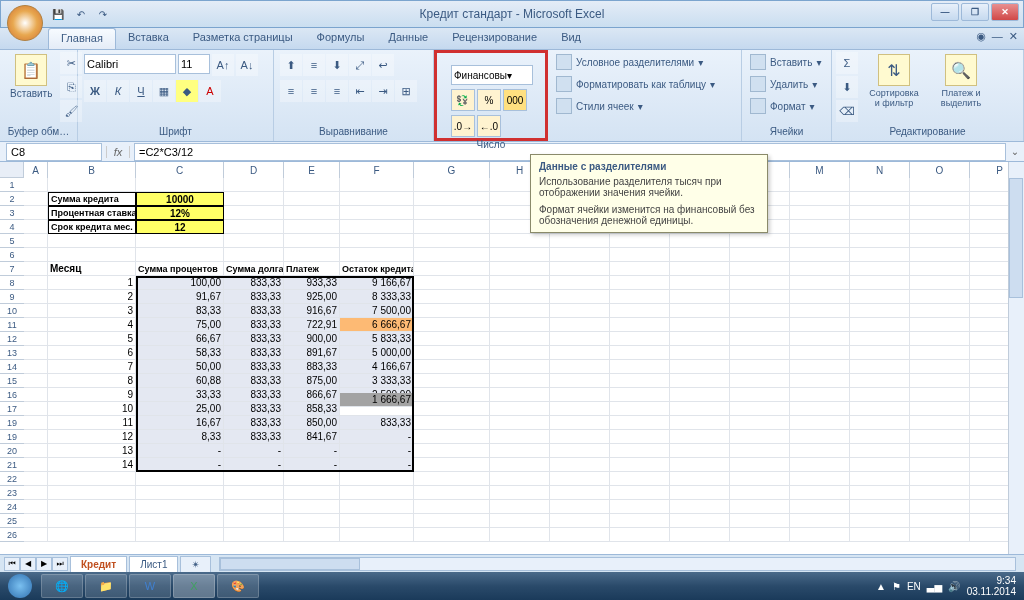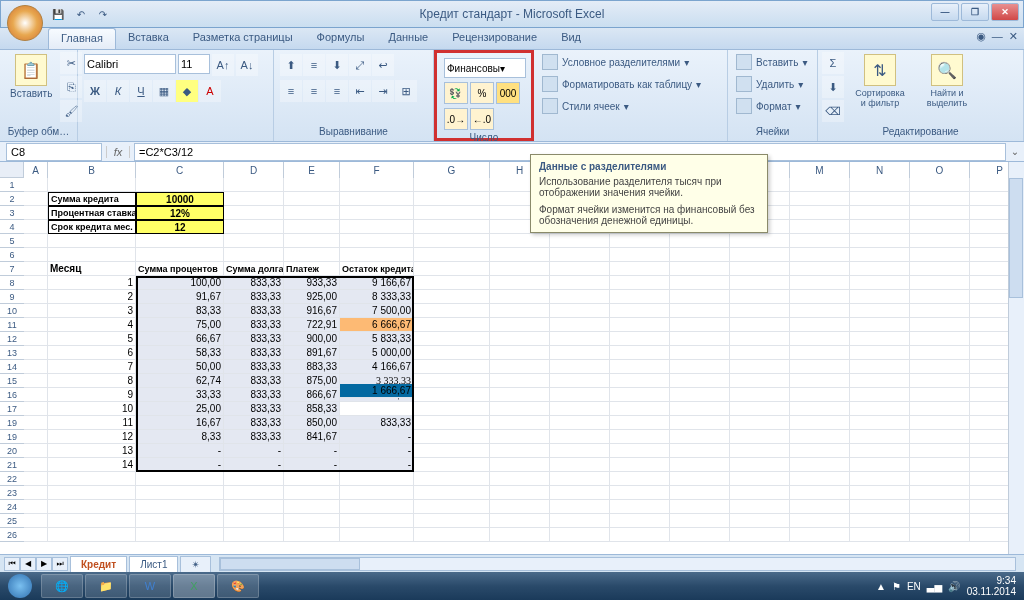--- a/index.html
+++ b/index.html
@@ -19,21 +19,21 @@
 .ribbon{height:92px;background:linear-gradient(#eaf2fb,#d4e3f3);display:flex;border-bottom:1px solid #9db9d9}
 .rgroup{border-right:1px solid #b8cde4;padding:2px 4px;display:flex;flex-direction:column;position:relative}
 .rgroup-content{flex:1;display:flex;align-items:flex-start;gap:2px}
 .rgroup-label{font-size:10px;color:#3b5a82;text-align:center;padding:2px 0;position:relative}
 .big-btn{display:flex;flex-direction:column;align-items:center;padding:2px 6px;font-size:10px;color:#3b5a82;gap:2px}
 .big-icon{width:32px;height:32px;background:#fffad0;border:1px solid #d0c080;display:flex;align-items:center;justify-content:center;font-size:16px}
 .small-btn-col{display:flex;flex-direction:column;gap:2px}
 .small-btn{width:22px;height:22px;border:1px solid transparent;display:flex;align-items:center;justify-content:center;font-size:11px;color:#3b5a82;background:rgba(255,255,255,0.3)}
 .small-btn-row{display:flex;gap:1px}
 .font-combo{height:20px;border:1px solid #a8c0db;background:#fff;font-size:11px;padding:0 2px;display:flex;align-items:center}
-.number-group{border:3px solid #d03030;padding:3px}
+.number-group{border:3px solid #d03030;padding:10px}
 .number-inner{display:flex;flex-direction:column;height:100%}
 .num-format{height:20px;border:1px solid #a8c0db;background:#fff;font-size:10px;padding:0 2px;display:flex;align-items:center;width:82px}
 .num-btns{display:flex;gap:2px;margin-top:2px}
 .num-btn{width:24px;height:22px;border:1px solid #a8c0db;background:#fff3d0;font-size:10px;display:flex;align-items:center;justify-content:center}
 .styles-col{display:flex;flex-direction:column;gap:2px;font-size:10px;color:#3b5a82}
 .style-item{display:flex;align-items:center;gap:4px;height:20px;padding:0 4px}
 .style-icon{width:16px;height:16px;background:#d0e0f0;border:1px solid #a0b8d0}
 .formula-bar{height:20px;background:#e8f0fa;display:flex;border-bottom:1px solid #9db9d9;align-items:center}
 .name-box{width:96px;height:18px;border:1px solid #a8c0db;background:#fff;font-size:11px;padding:0 4px;display:flex;align-items:center;margin-left:6px}
 .fx-label{width:24px;text-align:center;font-size:11px;font-style:italic;color:#666;border-left:1px solid #ccc;border-right:1px solid #ccc;margin:0 4px}
@@ -133,20 +133,21 @@
             <i>К</i>
           </div>
         <div class="small-btn">
             <u>Ч</u>
           </div>
         <div class="small-btn">▦</div>
         <div class="small-btn" style="background:#ffff80">◆</div>
         <div class="small-btn" style="color:#c00">A</div>
       </div>
     </div>
+    <div class="rgroup-label">Шрифт</div>
   </div>
 
   <div class="rgroup" style="width:160px">
     <div class="rgroup-content" style="flex-direction:column;gap:4px;padding:2px">
       <div class="small-btn-row">
         <div class="small-btn">⬆</div>
         <div class="small-btn">≡</div>
         <div class="small-btn">⬇</div>
         <div class="small-btn">⤢</div>
         <div class="small-btn">↩</div>
@@ -204,21 +205,21 @@
         <div class="small-btn">Σ</div>
         <div class="small-btn">⬇</div>
         <div class="small-btn">⌫</div>
       </div>
       <div class="big-btn">
           <div class="big-icon">⇅</div>
           <span style="font-size:9px;width:56px;text-align:center">Сортировка и фильтр</span>
         </div>
       <div class="big-btn">
           <div class="big-icon">🔍</div>
-          <span style="font-size:9px;width:50px;text-align:center">Найти и выделить</span>
+          <span style="font-size:9px;width:50px;text-align:center">Платеж и выделить</span>
         </div>
     </div>
     <div class="rgroup-label">Редактирование</div>
   </div>
 </div>
 
 <div class="formula-bar">
   <div class="name-box">C8</div>
   <div class="fx-label">fx</div>
   <div class="formula-input">=C2*C3/12</div>
@@ -735,34 +736,34 @@
       <div class="cell" style="left: 112px; top: 168px; width: 88px; justify-content: flex-end; background: rgb(228, 232, 242);">58,33</div>
       <div class="cell" style="left: 200px; top: 168px; width: 60px; justify-content: flex-end; background: rgb(228, 232, 242);">833,33</div>
       <div class="cell" style="left: 260px; top: 168px; width: 56px; justify-content: flex-end; background: rgb(228, 232, 242);">891,67</div>
       <div class="cell" style="left: 316px; top: 168px; width: 74px; justify-content: flex-end; background: rgb(228, 232, 242);">5 000,00</div>
       <div class="cell" style="left: 24px; top: 182px; width: 88px; justify-content: flex-end;">7</div>
       <div class="cell" style="left: 112px; top: 182px; width: 88px; justify-content: flex-end; background: rgb(228, 232, 242);">50,00</div>
       <div class="cell" style="left: 200px; top: 182px; width: 60px; justify-content: flex-end; background: rgb(228, 232, 242);">833,33</div>
       <div class="cell" style="left: 260px; top: 182px; width: 56px; justify-content: flex-end; background: rgb(228, 232, 242);">883,33</div>
       <div class="cell" style="left: 316px; top: 182px; width: 74px; justify-content: flex-end; background: rgb(228, 232, 242);">4 166,67</div>
       <div class="cell" style="left: 24px; top: 196px; width: 88px; justify-content: flex-end;">8</div>
-      <div class="cell" style="left: 112px; top: 196px; width: 88px; justify-content: flex-end; background: rgb(228, 232, 242);">62,74</div>
+      <div class="cell" style="left: 112px; top: 196px; width: 88px; justify-content: flex-end; background: rgb(228, 232, 242);">60,88</div>
       <div class="cell" style="left: 200px; top: 196px; width: 60px; justify-content: flex-end; background: rgb(228, 232, 242);">833,33</div>
       <div class="cell" style="left: 260px; top: 196px; width: 56px; justify-content: flex-end; background: rgb(228, 232, 242);">875,00</div>
-      <div class="cell" style="left: 316px; top: 196px; width: 74px; justify-content: flex-end; background: rgb(228, 232, 242); font-family: Liberation Serif, serif;">3 333,33</div>
+      <div class="cell" style="left: 316px; top: 196px; width: 74px; justify-content: flex-end; background: rgb(228, 232, 242);">3 333,33</div>
       <div class="cell" style="left: 24px; top: 210px; width: 88px; justify-content: flex-end;">9</div>
       <div class="cell" style="left: 112px; top: 210px; width: 88px; justify-content: flex-end; background: rgb(228, 232, 242);">33,33</div>
       <div class="cell" style="left: 200px; top: 210px; width: 60px; justify-content: flex-end; background: rgb(228, 232, 242);">833,33</div>
       <div class="cell" style="left: 260px; top: 210px; width: 56px; justify-content: flex-end; background: rgb(228, 232, 242);">866,67</div>
       <div class="cell" style="left: 316px; top: 210px; width: 74px; justify-content: flex-end; background: rgb(228, 232, 242);">2 500,00</div>
       <div class="cell" style="left: 24px; top: 224px; width: 88px; justify-content: flex-end;">10</div>
       <div class="cell" style="left: 112px; top: 224px; width: 88px; justify-content: flex-end; background: rgb(228, 232, 242);">25,00</div>
       <div class="cell" style="left: 200px; top: 224px; width: 60px; justify-content: flex-end; background: rgb(228, 232, 242);">833,33</div>
       <div class="cell" style="left: 260px; top: 224px; width: 56px; justify-content: flex-end; background: rgb(228, 232, 242);">858,33</div>
-      <div class="cell" style="left: 316px; top: 206px; width: 74px; justify-content: flex-end; background: #0369a1;">1 666,67</div>
+      <div class="cell" style="left: 316px; top: 215px; width: 74px; justify-content: flex-end; background: #a3a3a3;">1 666,67</div>
       <div class="cell" style="left: 24px; top: 238px; width: 88px; justify-content: flex-end;">11</div>
       <div class="cell" style="left: 112px; top: 238px; width: 88px; justify-content: flex-end; background: rgb(228, 232, 242);">16,67</div>
       <div class="cell" style="left: 200px; top: 238px; width: 60px; justify-content: flex-end; background: rgb(228, 232, 242);">833,33</div>
       <div class="cell" style="left: 260px; top: 238px; width: 56px; justify-content: flex-end; background: rgb(228, 232, 242);">850,00</div>
       <div class="cell" style="left: 316px; top: 238px; width: 74px; justify-content: flex-end; background: rgb(228, 232, 242);">833,33</div>
       <div class="cell" style="left: 24px; top: 252px; width: 88px; justify-content: flex-end;">12</div>
       <div class="cell" style="left: 112px; top: 252px; width: 88px; justify-content: flex-end; background: rgb(228, 232, 242);">8,33</div>
       <div class="cell" style="left: 200px; top: 252px; width: 60px; justify-content: flex-end; background: rgb(228, 232, 242);">833,33</div>
       <div class="cell" style="left: 260px; top: 252px; width: 56px; justify-content: flex-end; background: rgb(228, 232, 242);">841,67</div>
       <div class="cell" style="left: 316px; top: 252px; width: 74px; justify-content: flex-end; background: rgb(228, 232, 242);">-</div>

